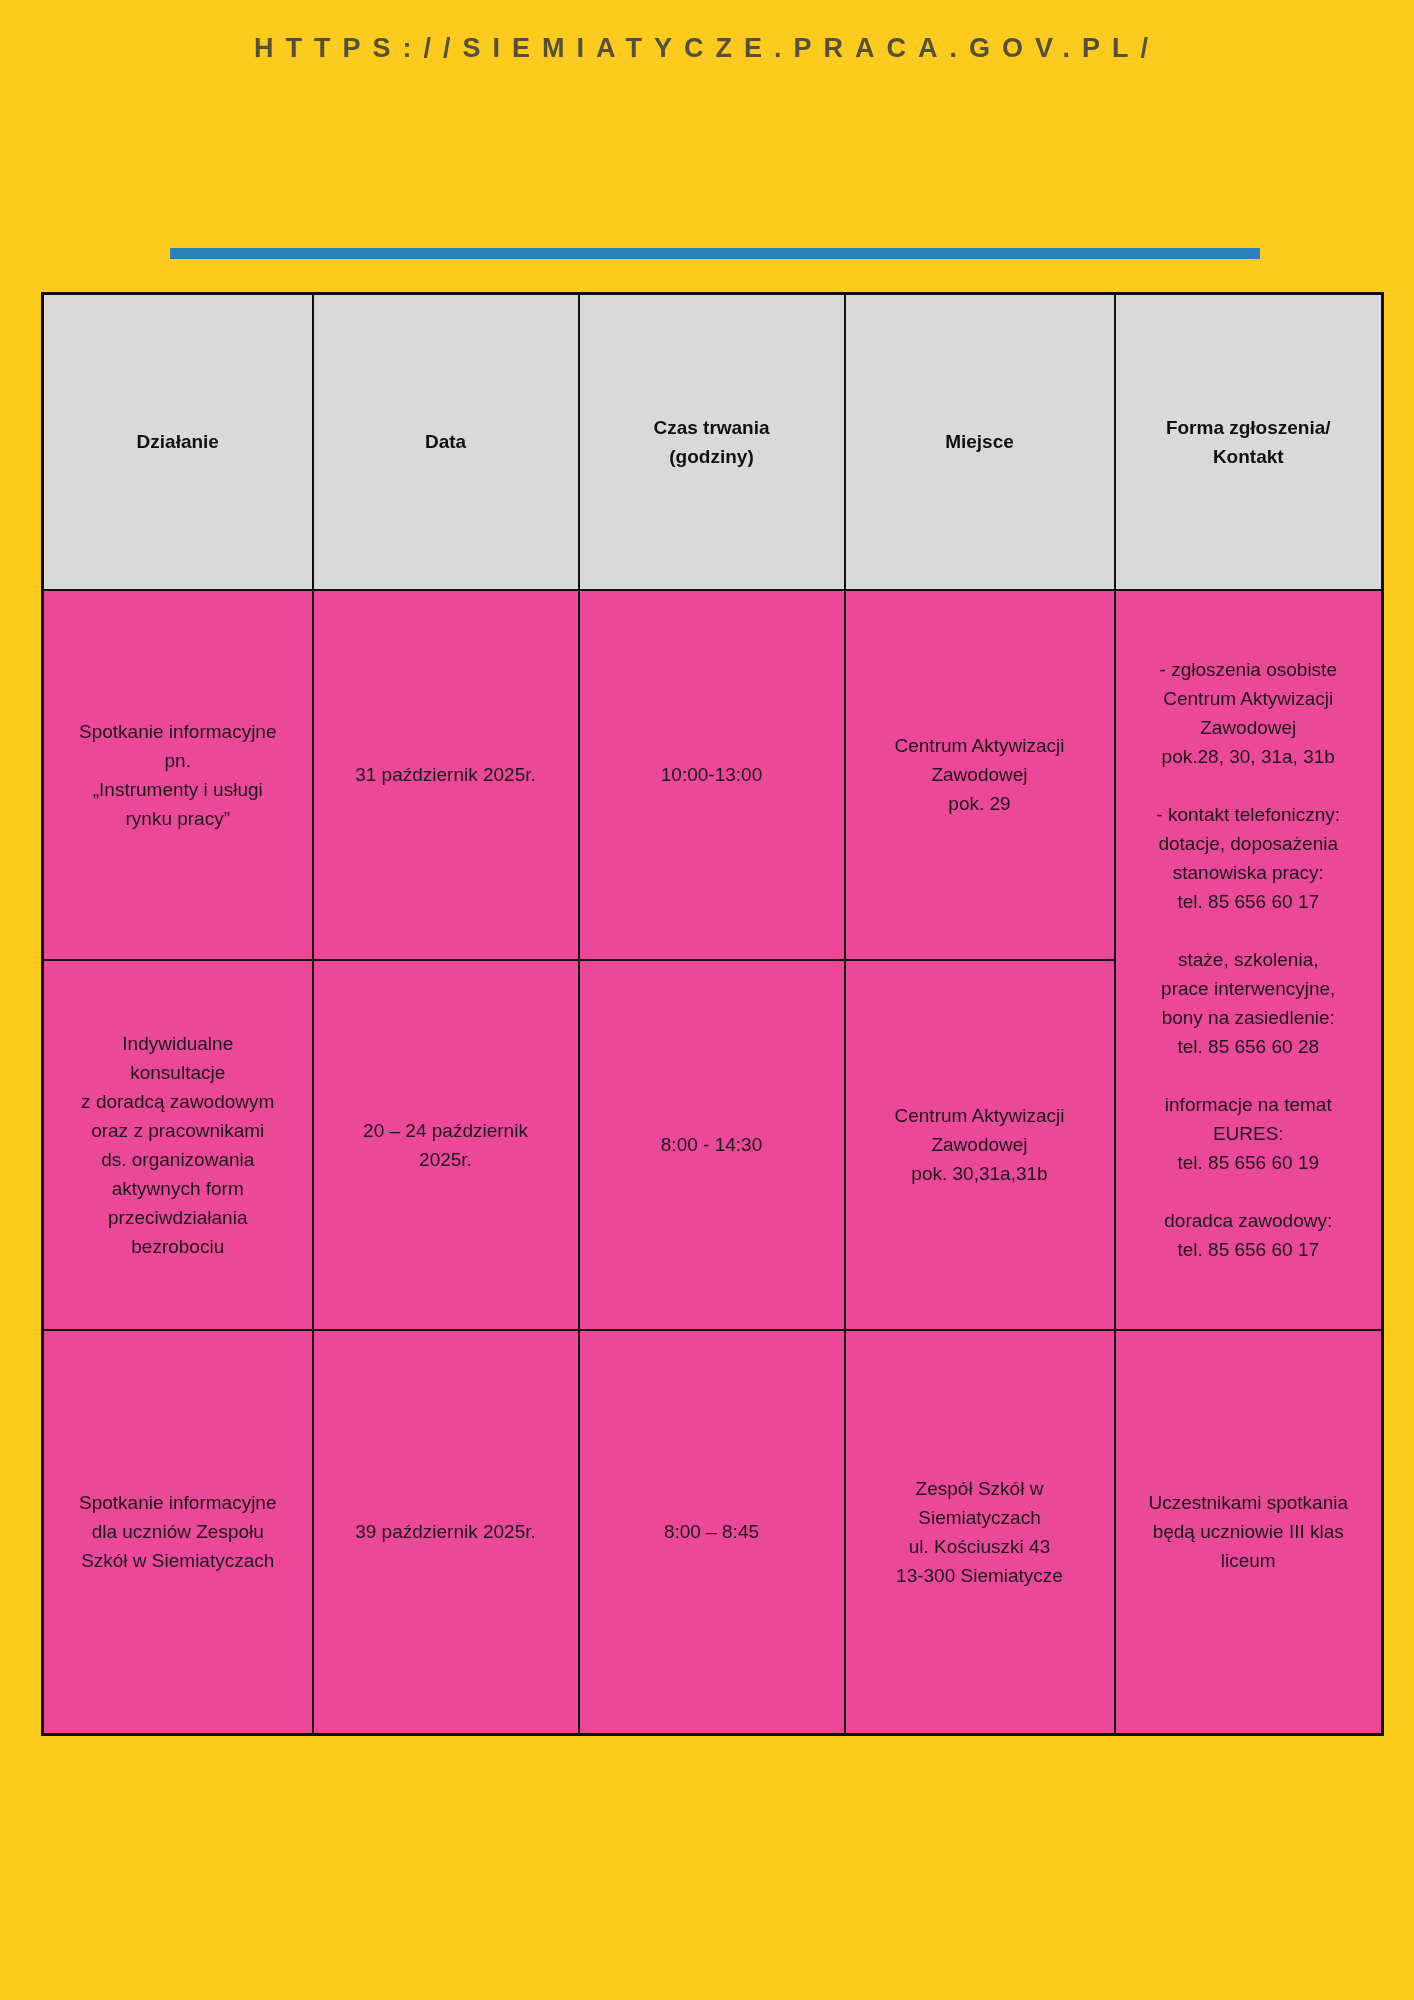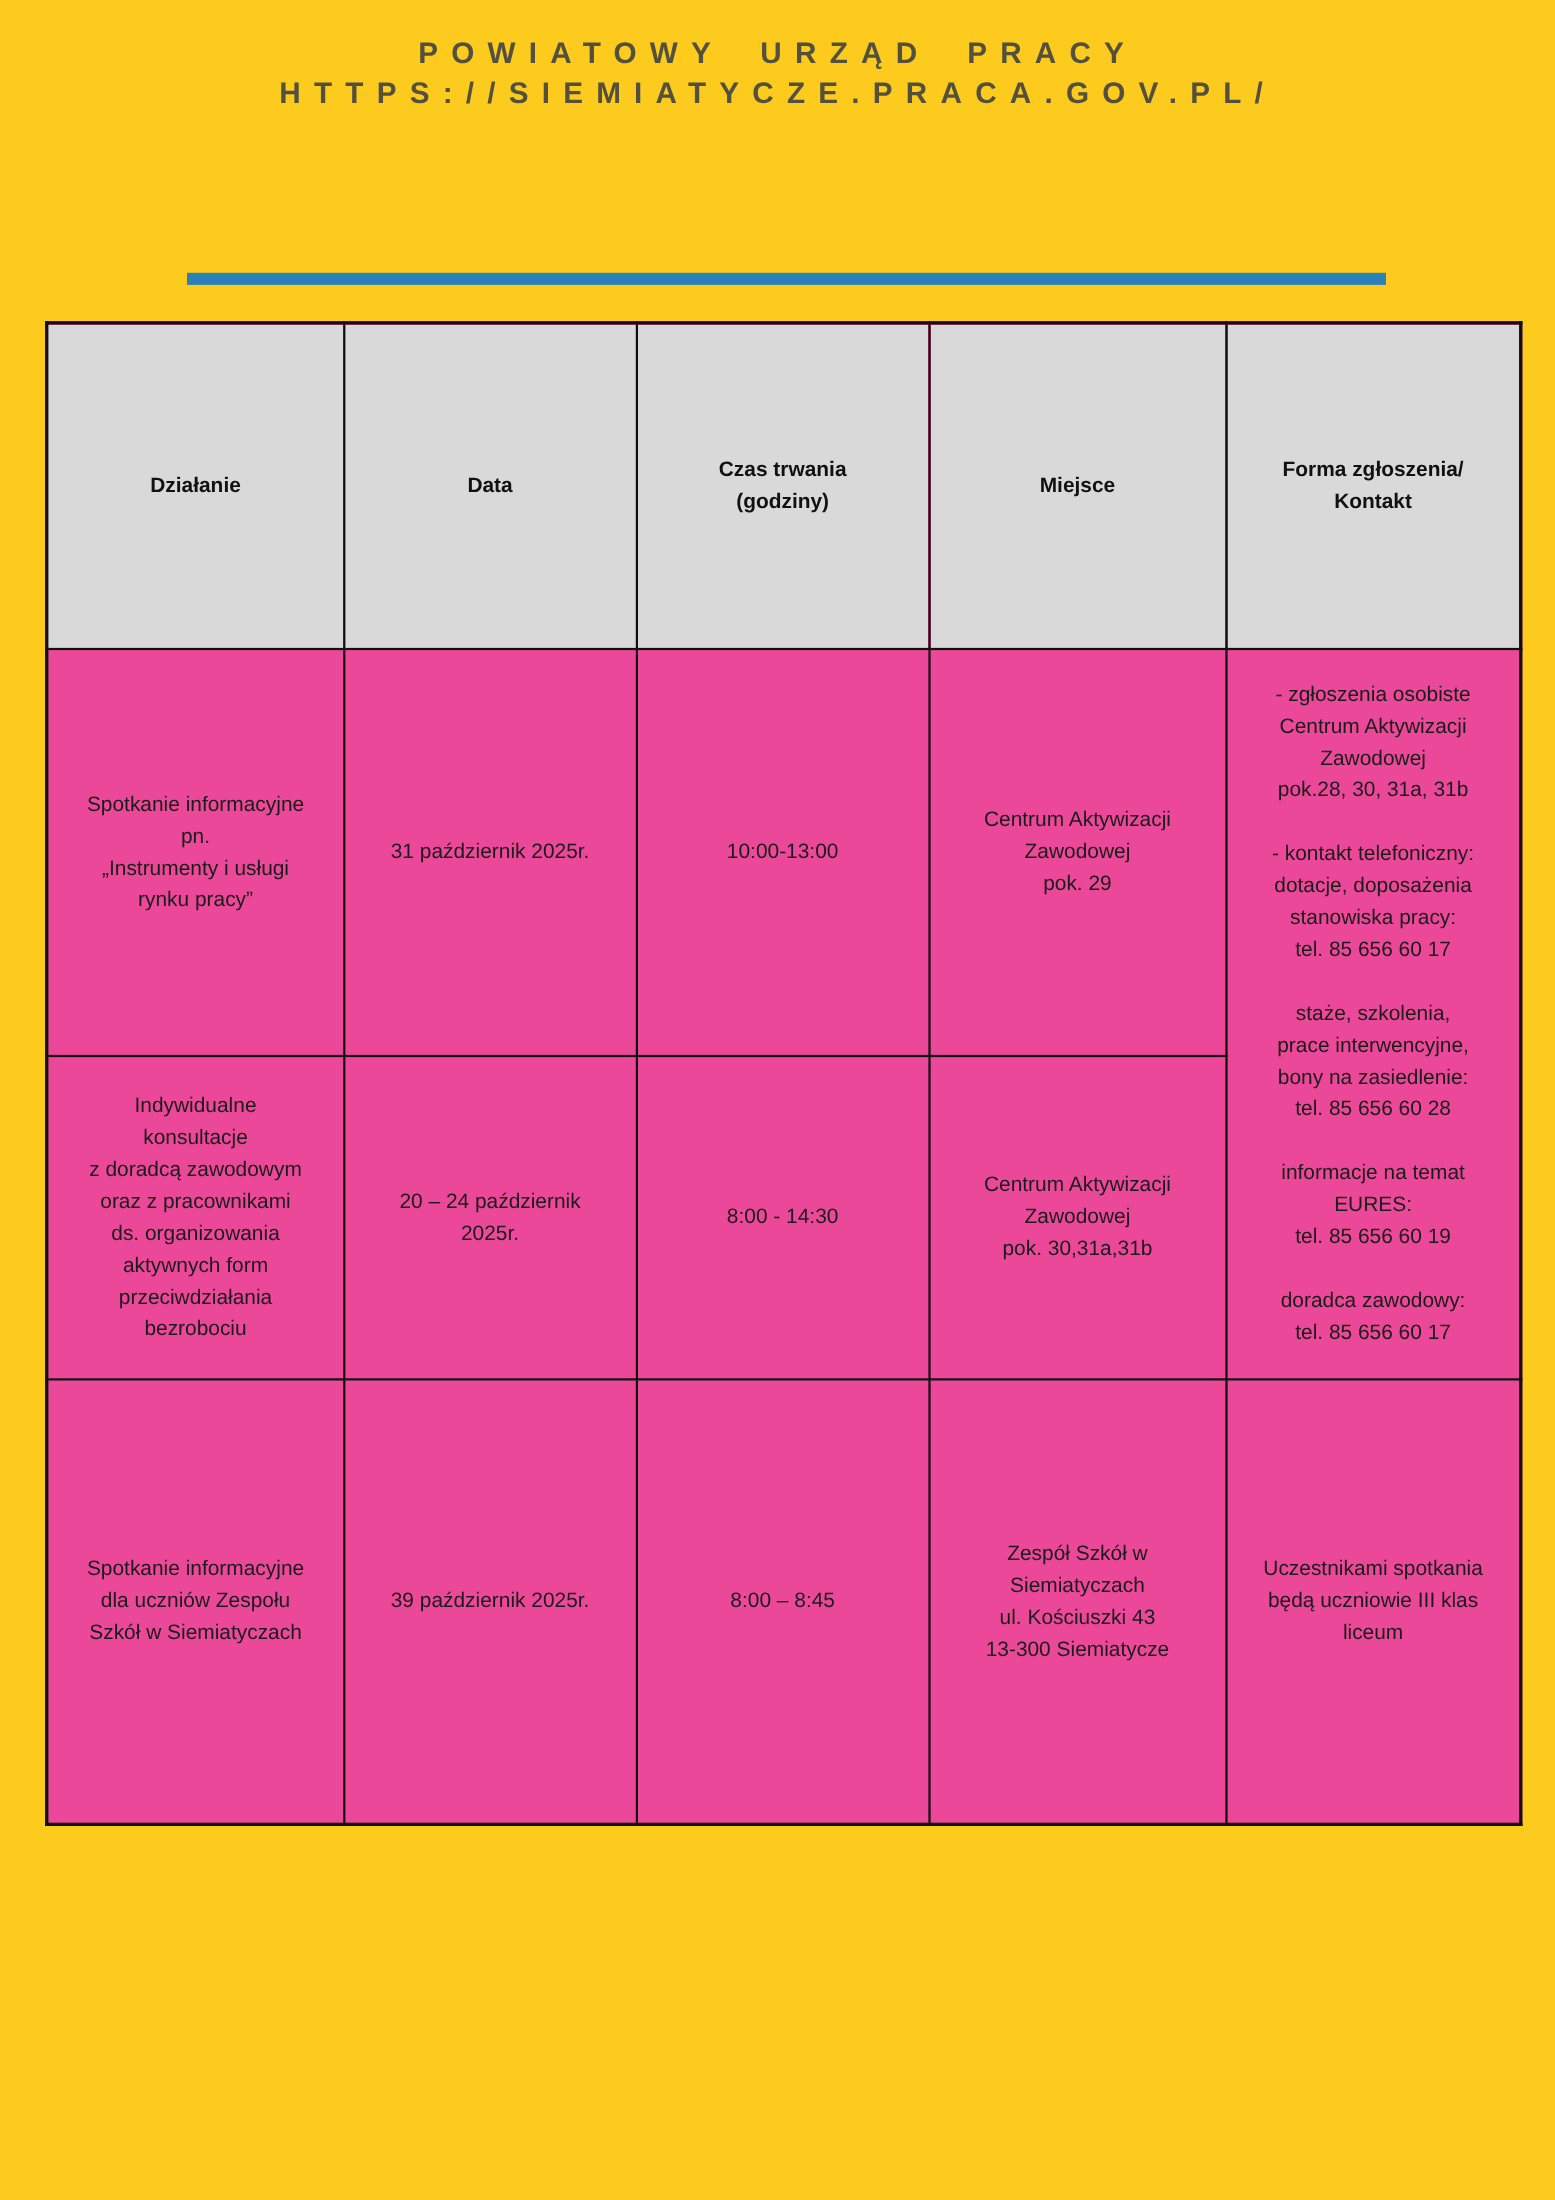--- a/index.html
+++ b/index.html
@@ -60,28 +60,27 @@
     line-height: 29px;
     overflow: hidden;
   }
   table.schedule th {
     background: #D9D9D9;
     font-weight: bold;
     color: #111111;
   }
   tr.r-head { height: 296px; }
   tr.r-1    { height: 370px; }
-  tr.r-2    { height: 294px; }
+  tr.r-2    { height: 370px; }
   tr.r-3    { height: 405px; }
 </style>
 </head>
 <body>
 
 <header class="letterhead">
-  <div>POWIATOWY URZĄD PRACY</div>
   <div>HTTPS://SIEMIATYCZE.PRACA.GOV.PL/</div>
 </header>
 
 <div class="accent-bar"></div>
 
 <table class="schedule">
   <colgroup>
     <col style="width:270px">
     <col style="width:266px">
     <col style="width:266px">

